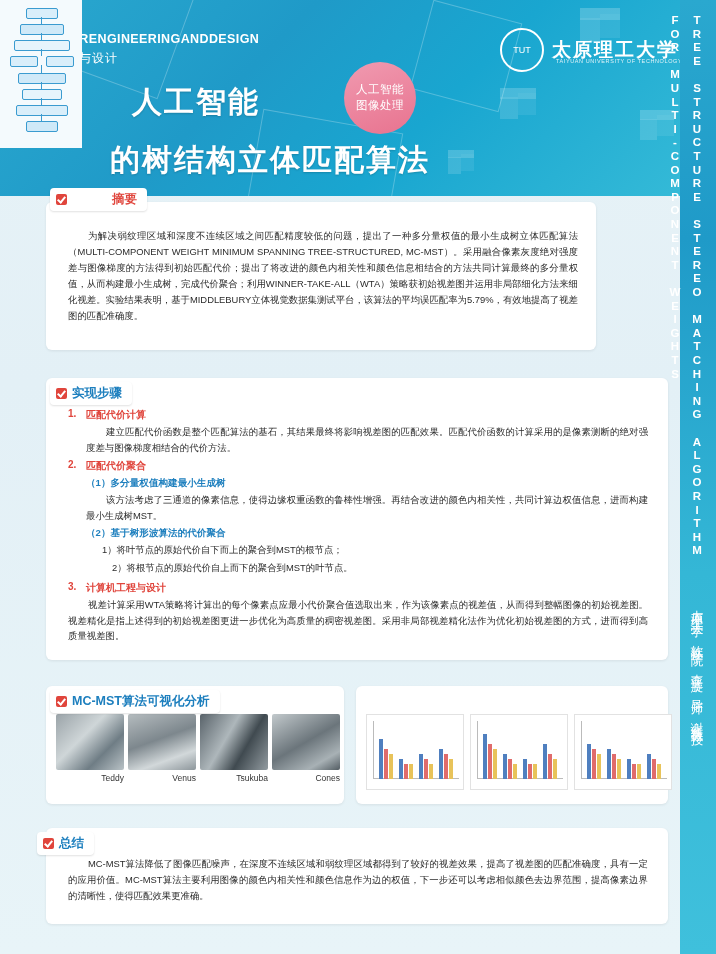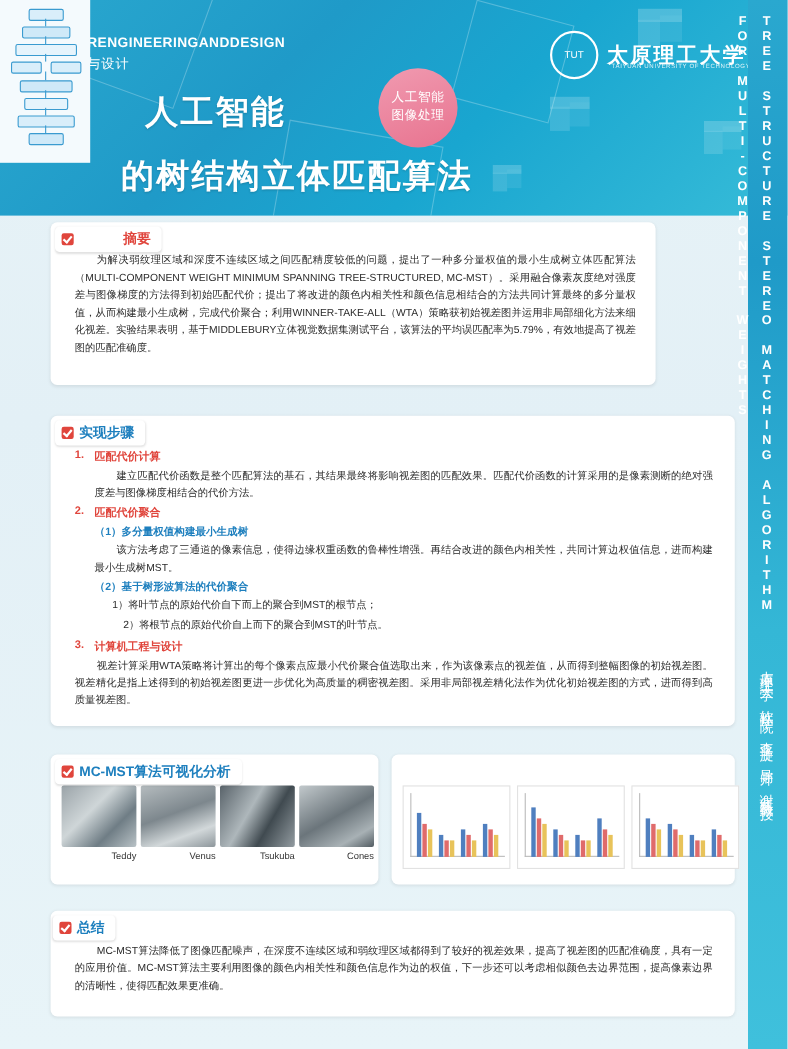--- a/index.html
+++ b/index.html
@@ -196,21 +196,21 @@
   </div>
 
   <div class="rside">
     <div class="rtitle">TREE STRUCTURE STEREO MATCHING ALGORITHM FOR MULTI-COMPONENT WEIGHTS</div>
     <div class="rauthor">太原理工大学 软件学院 李亚旋 导师：谢红薇教授</div>
   </div>
 
   <div class="card" id="abstract-card">
     <div class="body-text indent" id="abstract-text">为解决弱纹理区域和深度不连续区域之间匹配精度较低的问题，提出了一种多分量权值的最小生成树立体匹配算法（MULTI-COMPONENT WEIGHT MINIMUM SPANNING TREE-STRUCTURED, MC-MST）。采用融合像素灰度绝对强度差与图像梯度的方法得到初始匹配代价；提出了将改进的颜色内相关性和颜色信息相结合的方法共同计算最终的多分量权值，从而构建最小生成树，完成代价聚合；利用WINNER-TAKE-ALL（WTA）策略获初始视差图并运用非局部细化方法来细化视差。实验结果表明，基于MIDDLEBURY立体视觉数据集测试平台，该算法的平均误匹配率为5.79%，有效地提高了视差图的匹配准确度。</div>
   </div>
-  <div class="sec-label" style="left:50px;top:206px;gap:45px;">
+  <div class="sec-label" style="left:50px;top:188px;gap:45px;">
     <span class="chk"></span>
     <span>摘要</span>
   </div>
 
   <div id="flow-card">
     <div class="fbg"></div>
     <div class="fnode" style="left:26px;top:8px;width:30px;height:9px;background:#d9eefa;"></div>
     <div class="fline" style="left:41px;top:17px;height:7px;"></div>
     <div class="fnode" style="left:20px;top:24px;width:42px;height:9px;background:#cfe9f8;"></div>
     <div class="fline" style="left:41px;top:33px;height:7px;"></div>
@@ -333,18 +333,18 @@
         <div class="bar" style="left:72px;height:25px;background:#4f7fbf;"></div>
         <div class="bar" style="left:77px;height:20px;background:#e06b6b;"></div>
         <div class="bar" style="left:82px;height:15px;background:#e8c35a;"></div>
       </div>
     </div>
   </div>
 
   <div class="card" id="summary-card">
     <div class="body-text indent" style="position:absolute;left:22px;top:28px;width:580px;">MC-MST算法降低了图像匹配噪声，在深度不连续区域和弱纹理区域都得到了较好的视差效果，提高了视差图的匹配准确度，具有一定的应用价值。MC-MST算法主要利用图像的颜色内相关性和颜色信息作为边的权值，下一步还可以考虑相似颜色去边界范围，提高像素边界的清晰性，使得匹配效果更准确。</div>
   </div>
-  <div class="sec-label blue" style="left:48px;top:832px;justify-content:center;">
+  <div class="sec-label blue" style="left:37px;top:832px;justify-content:center;">
     <span class="chk"></span>
     <span>总结</span>
   </div>
 
 </div>
 
 </body></html>

